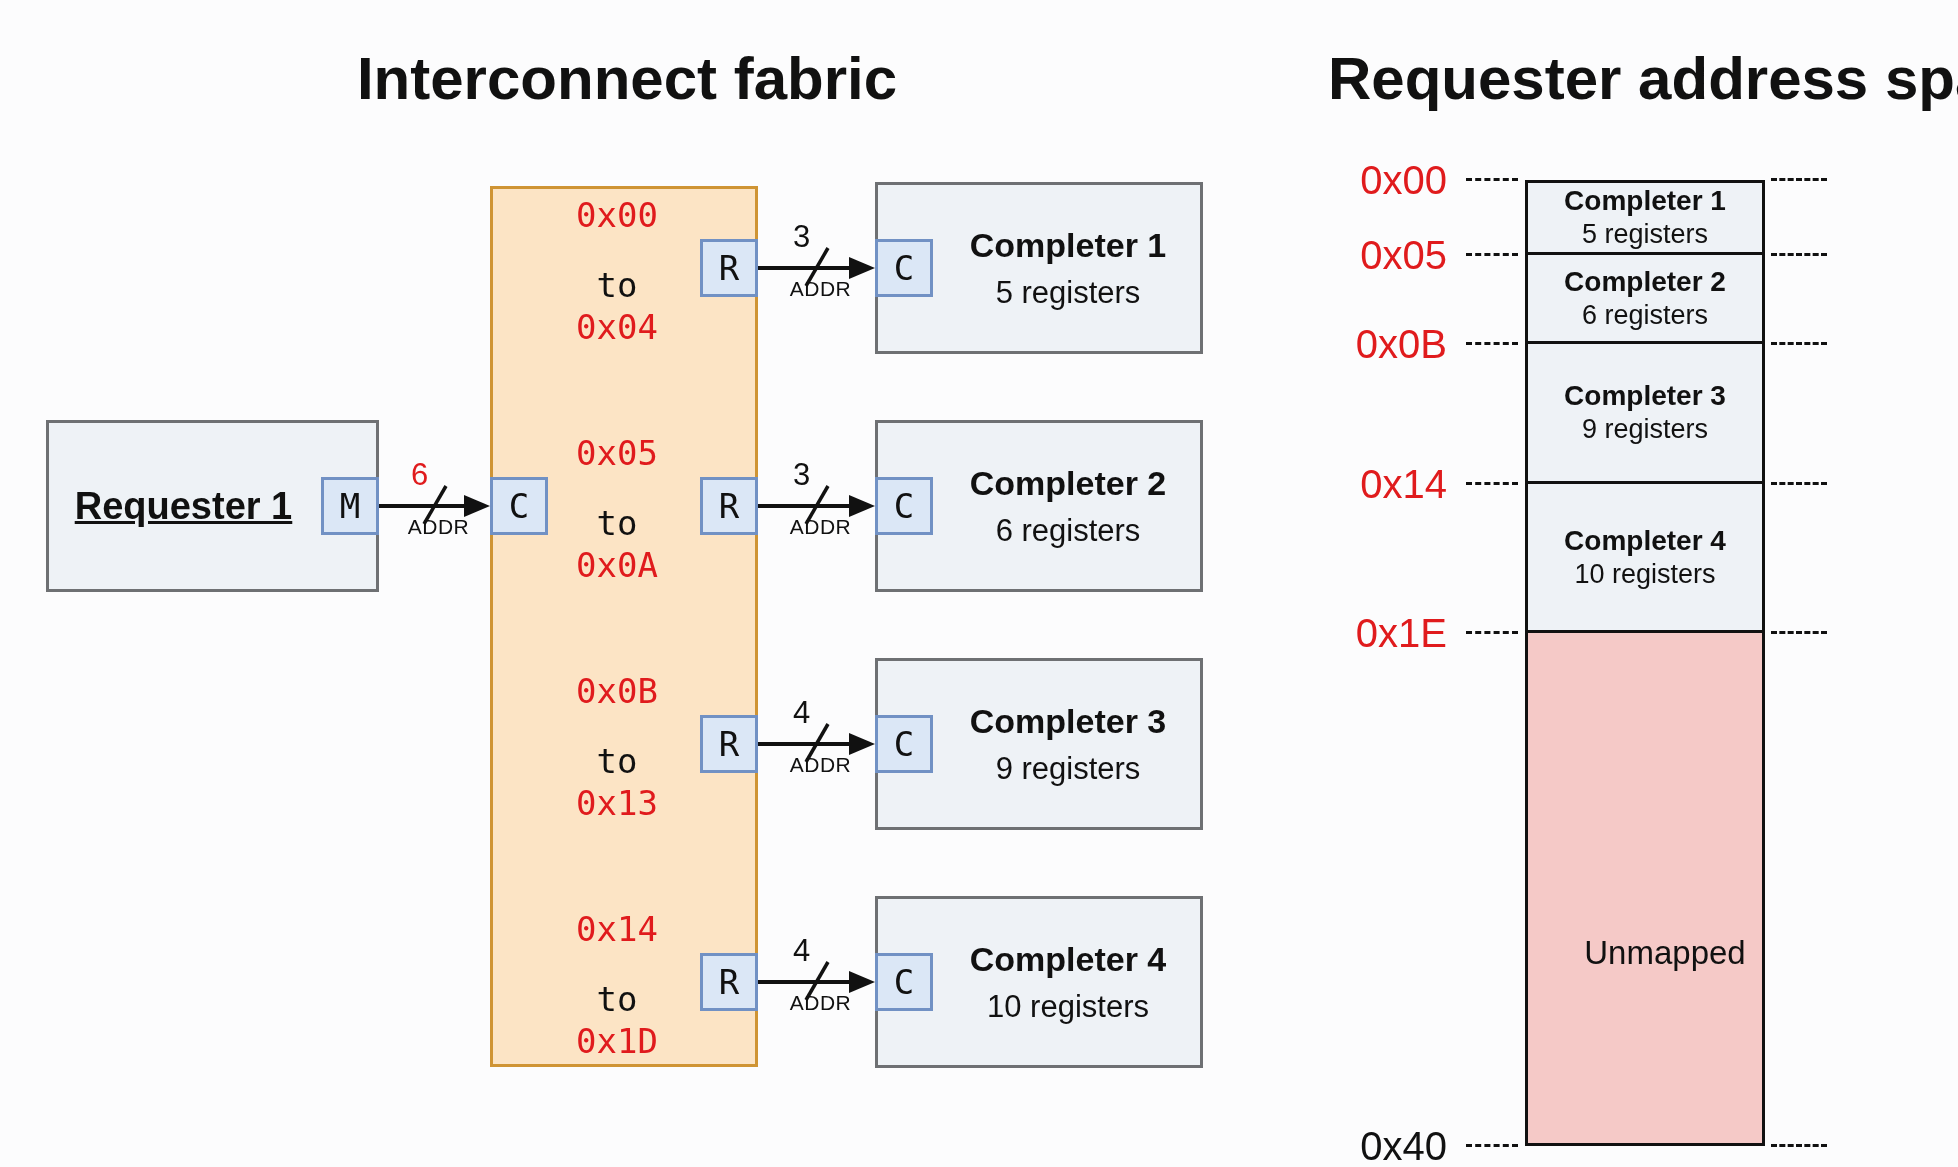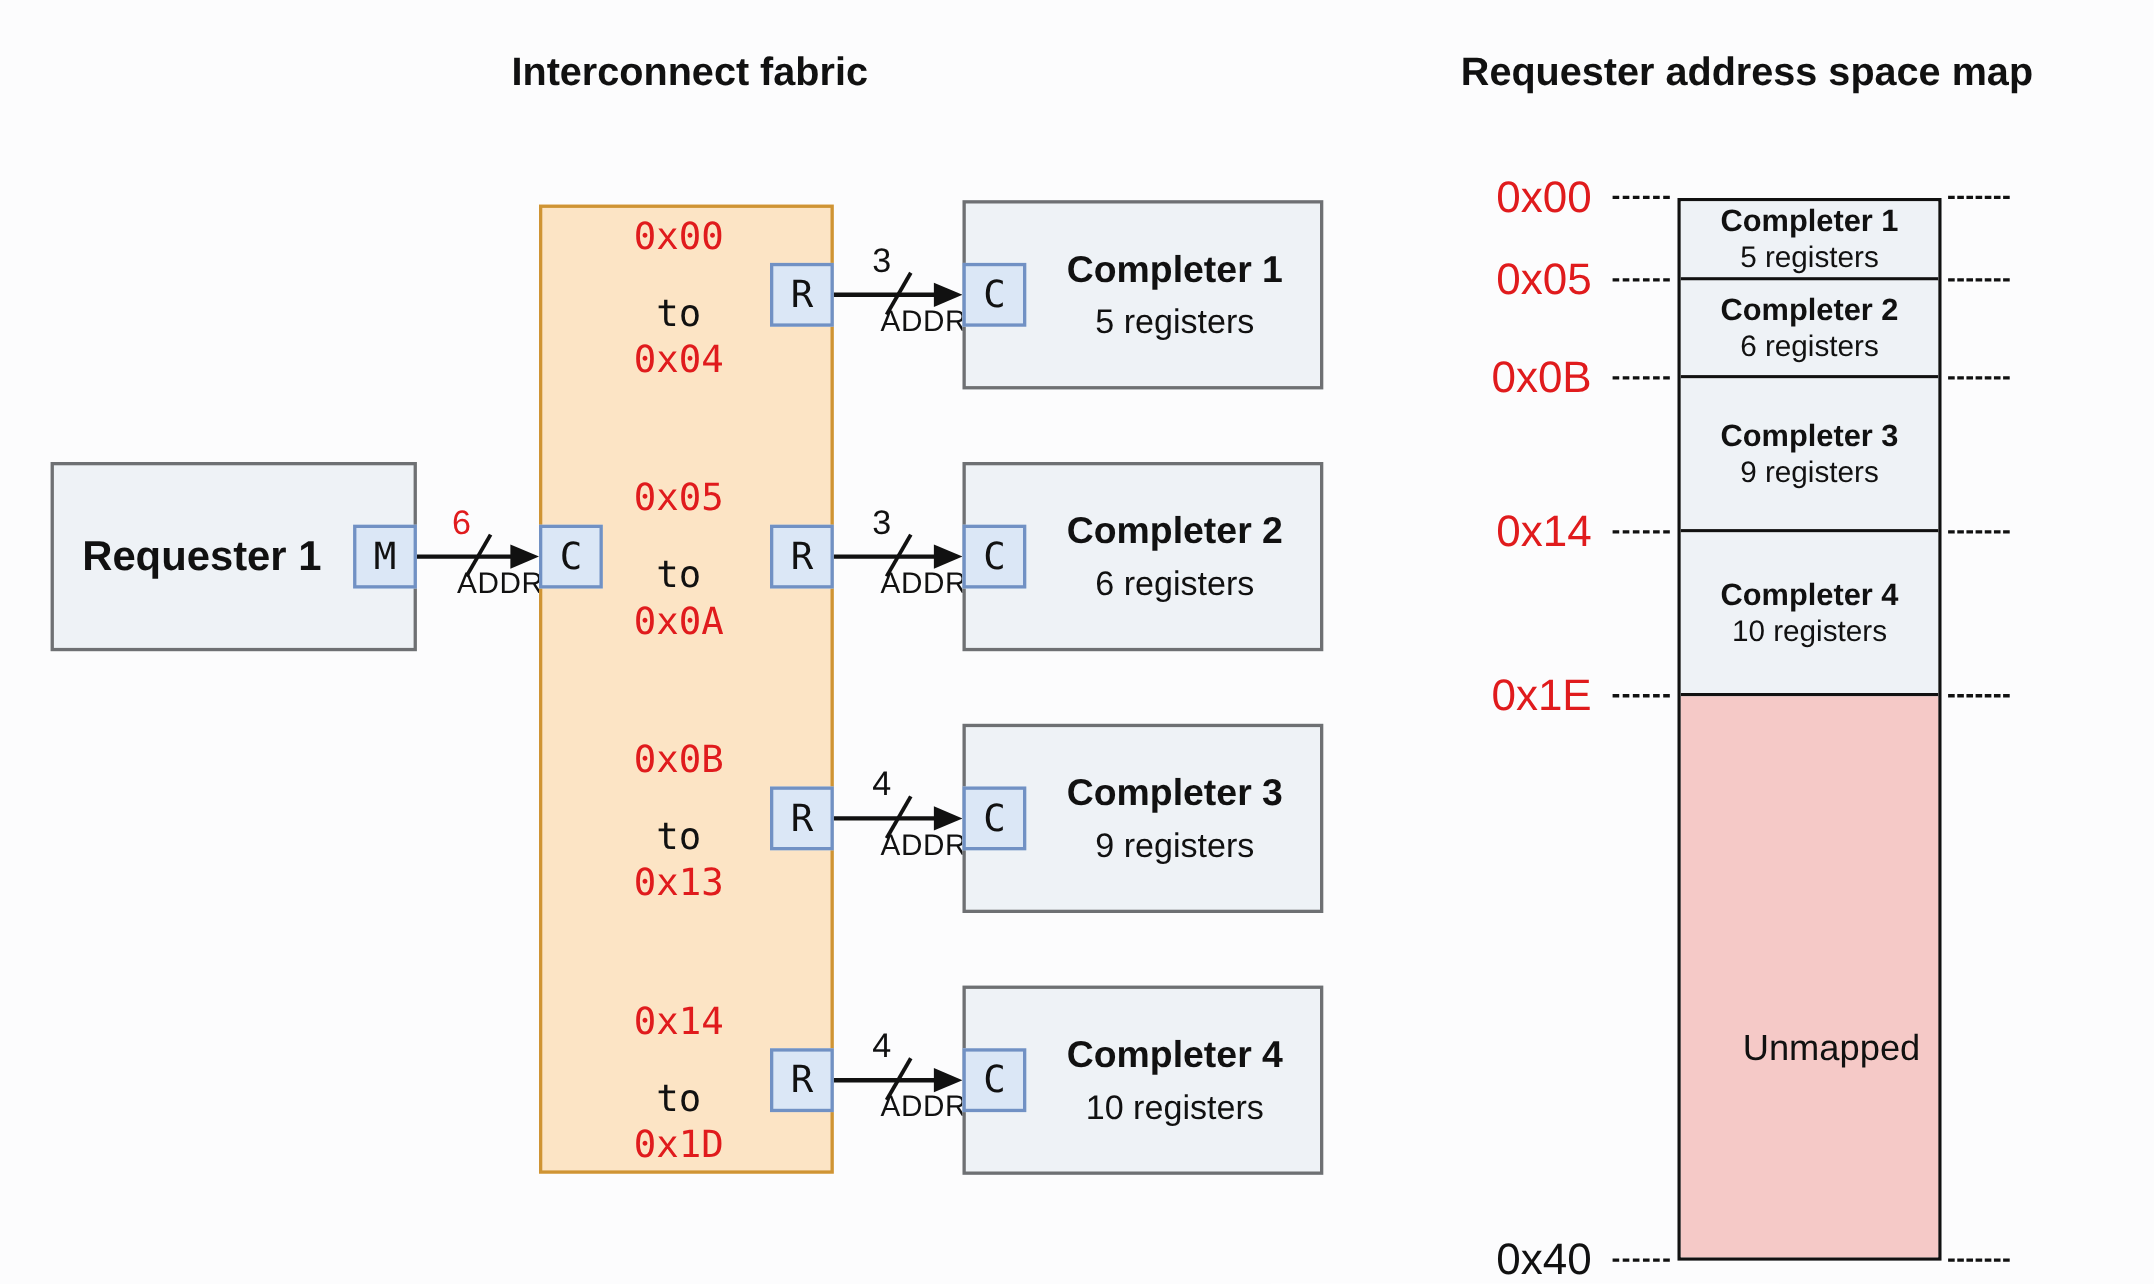--- a/index.html
+++ b/index.html
@@ -1,33 +1,33 @@
 <!DOCTYPE html>
 <html><head>
 <meta charset="utf-8">
 <style>
   html,body{margin:0;padding:0;background:#fff;}
   #canvas{
     position:relative;width:1958px;height:1167px;background:#fcfcfd;
     overflow:hidden;font-family:"Liberation Sans",sans-serif;color:#111;
   }
-  .title{position:absolute;top:44px;font-size:36px;font-weight:bold;white-space:nowrap;}
+  .title{position:absolute;top:44px;font-size:60px;font-weight:bold;white-space:nowrap;}
   .title-left{left:627px;transform:translateX(-50%);}
   .title-right{left:1328px;}
 
   
   .node-box{
     position:absolute;box-sizing:border-box;background:#eef2f6;border:3px solid #6e7073;
     display:flex;flex-direction:column;align-items:center;justify-content:center;
   }
   .node-name{font-size:34px;font-weight:bold;white-space:nowrap;}
   .node-sub{font-size:31px;margin-top:10px;white-space:nowrap;}
   .completer-box{left:875px;width:328px;height:172px;padding-left:58px;}
   .requester-box{left:46px;top:420px;width:333px;height:172px;padding-right:58px;}
-  .requester-box .node-name{font-size:38px;}
+  .requester-box .node-name{font-size:38px;text-decoration:underline;}
 
   
   .port{
     position:absolute;box-sizing:border-box;width:58px;height:58px;
     background:#dbe7f6;border:3px solid #7191c4;
     display:flex;align-items:center;justify-content:center;
     font-family:"DejaVu Sans Mono",monospace;font-size:34px;color:#111;
   }
 
   
@@ -45,22 +45,22 @@
 
   
   .connector{position:absolute;height:110px;}
   .connector svg{position:absolute;left:0;top:0;}
   .bus-num{
     position:absolute;left:0;right:0;top:6px;text-align:center;
     font-size:31px;transform:translateX(-15px);
   }
   .bus-num.red{color:#e01b1d;}
   .addr{
-    position:absolute;left:0;right:0;top:64px;text-align:right;
-    font-size:27px;transform:translateX(4px);letter-spacing:0.5px;
+    position:absolute;left:0;right:0;top:64px;text-align:center;
+    font-size:21px;transform:translateX(4px);letter-spacing:0.5px;
   }
 
   
   .map-col{
     position:absolute;left:1525px;top:180px;width:240px;height:966px;
     box-sizing:border-box;border:3px solid #111;background:#eef2f6;
     display:flex;flex-direction:column;
   }
   .seg{
     box-sizing:border-box;display:flex;flex-direction:column;

